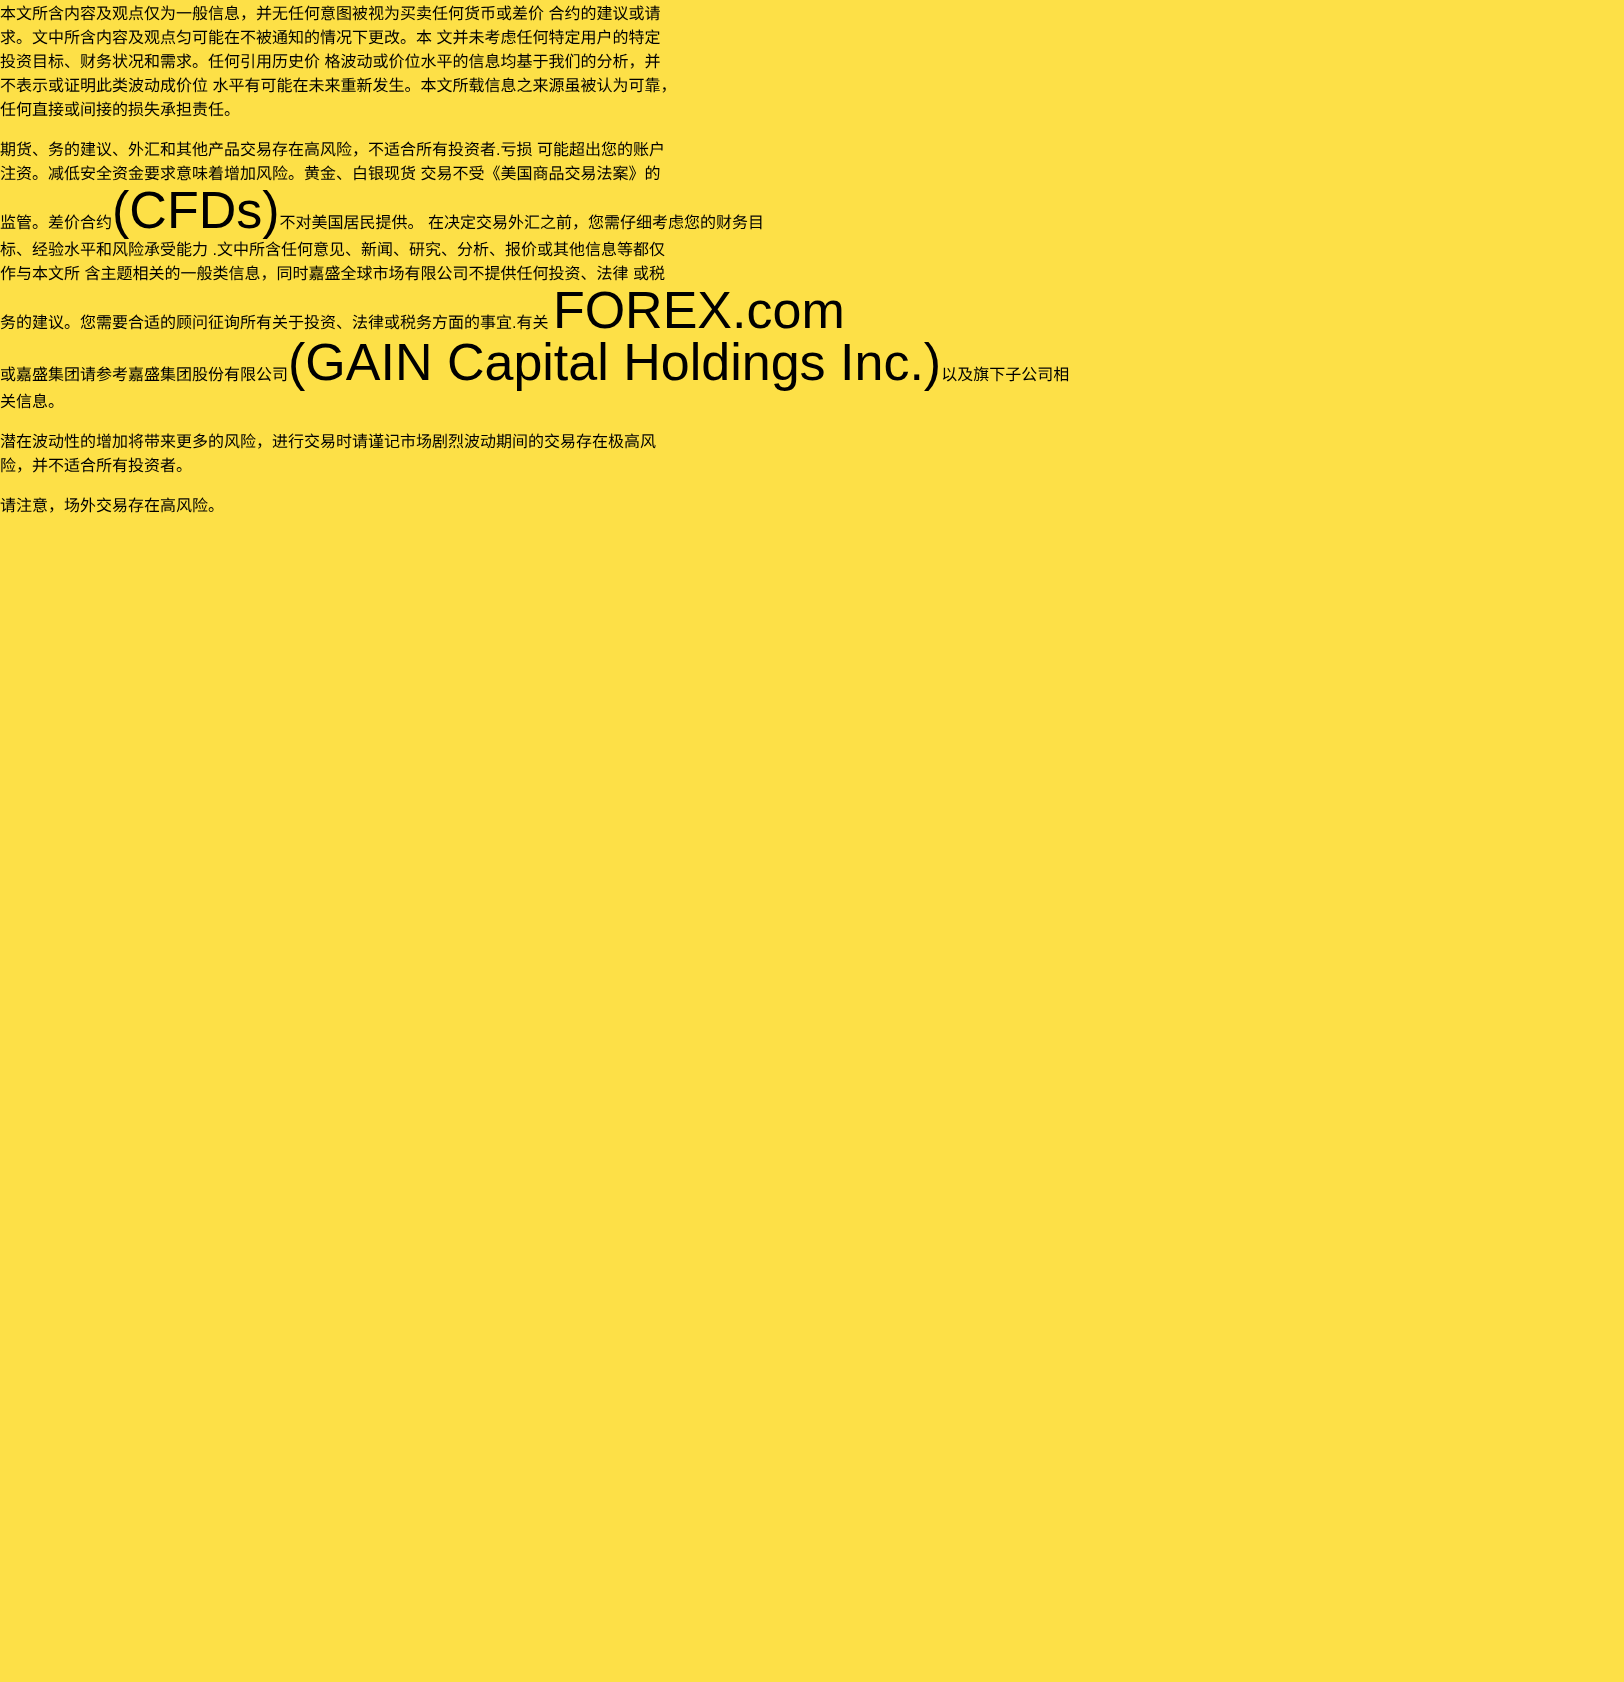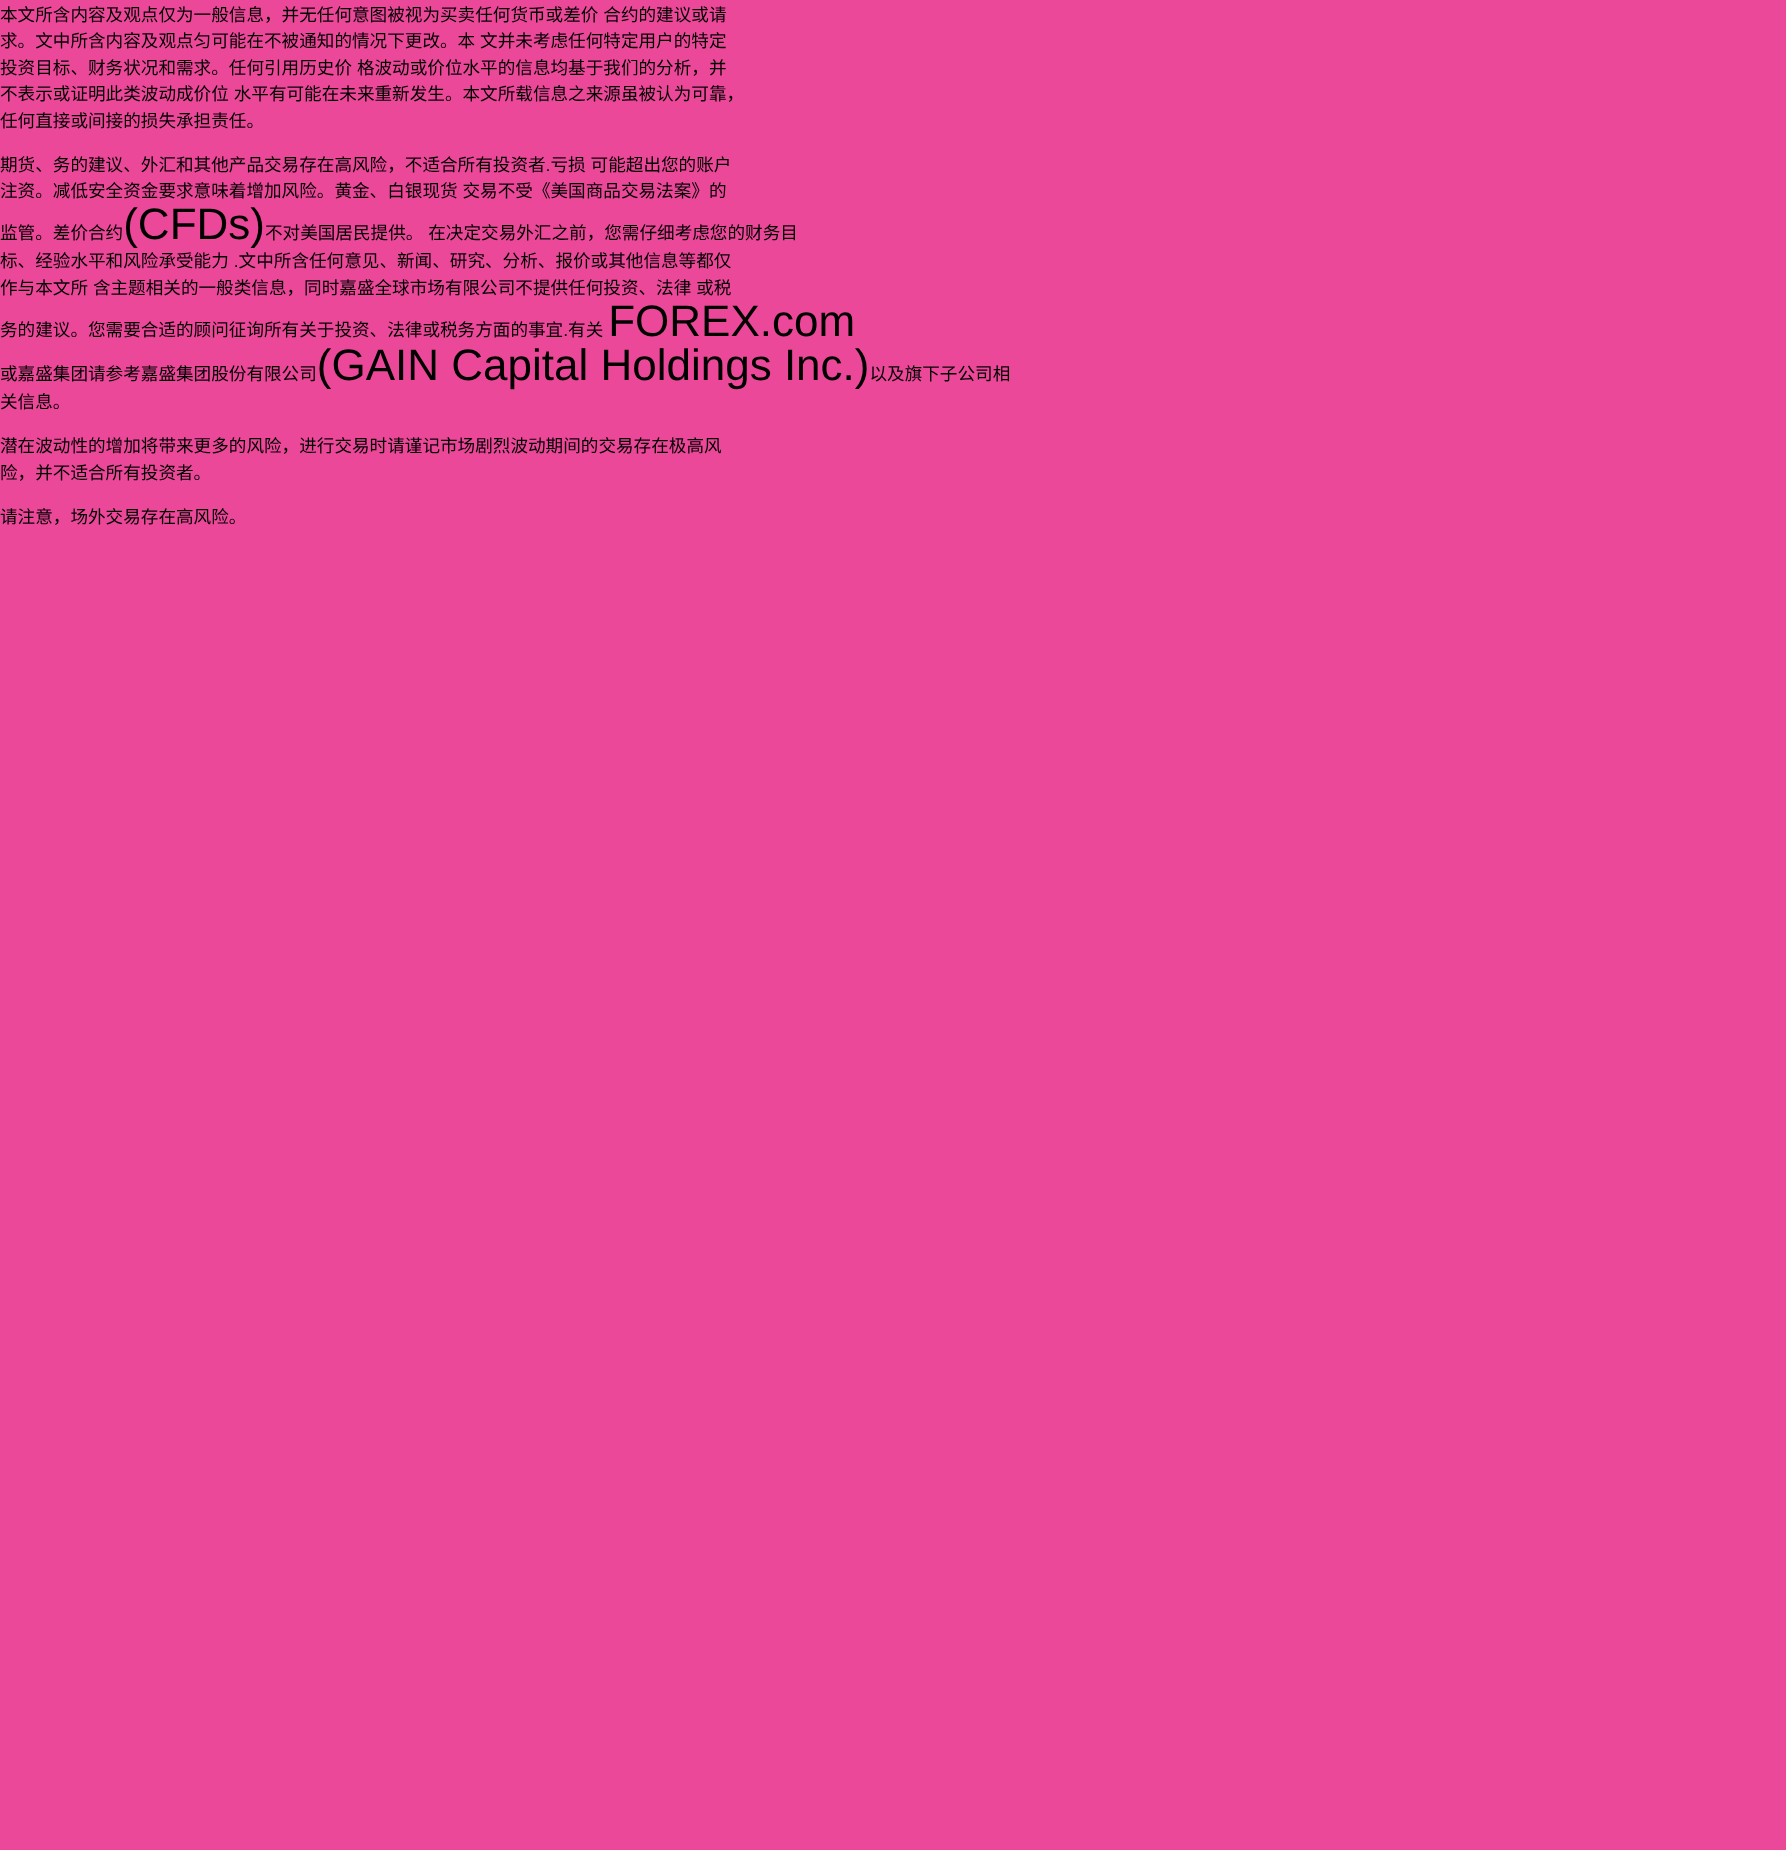--- a/index.html
+++ b/index.html
@@ -1,41 +1,41 @@
 <!DOCTYPE html>
 <html lang="zh-CN"><head>
 <meta charset="utf-8">
 <style>
   html, body { margin: 0; padding: 0; background: #ffffff; }
   .page {
     position: relative;
     width: 1624px;
     height: 1682px;
-    background: #ec4899;
+    background: #fde047;
     overflow: hidden;
     color: #000000;
     font-family: "Liberation Sans", "DejaVu Sans", sans-serif;
   }
   .para {
     position: absolute;
     left: 13px;
     right: 8px;
     margin: 0;
     font-size: 37px;
     color: #000000;
     white-space: nowrap;
   }
   .para-1 { top: -3px;   line-height: 76px; }
   .para-2 { top: 560px;  line-height: 87px; }
   .para-3 { top: 1361px; line-height: 73px; }
   .para-4 { top: 1611px; line-height: 73px; }
   .line { white-space: nowrap; }
   .seg { white-space: pre; }
   .latin {
-    font-size: 40px;
+    font-size: 52px;
     line-height: 1;
     letter-spacing: 0;
   }
 </style>
 </head>
 <body>
 
 <div class="page">
 
   <p class="para para-1">

